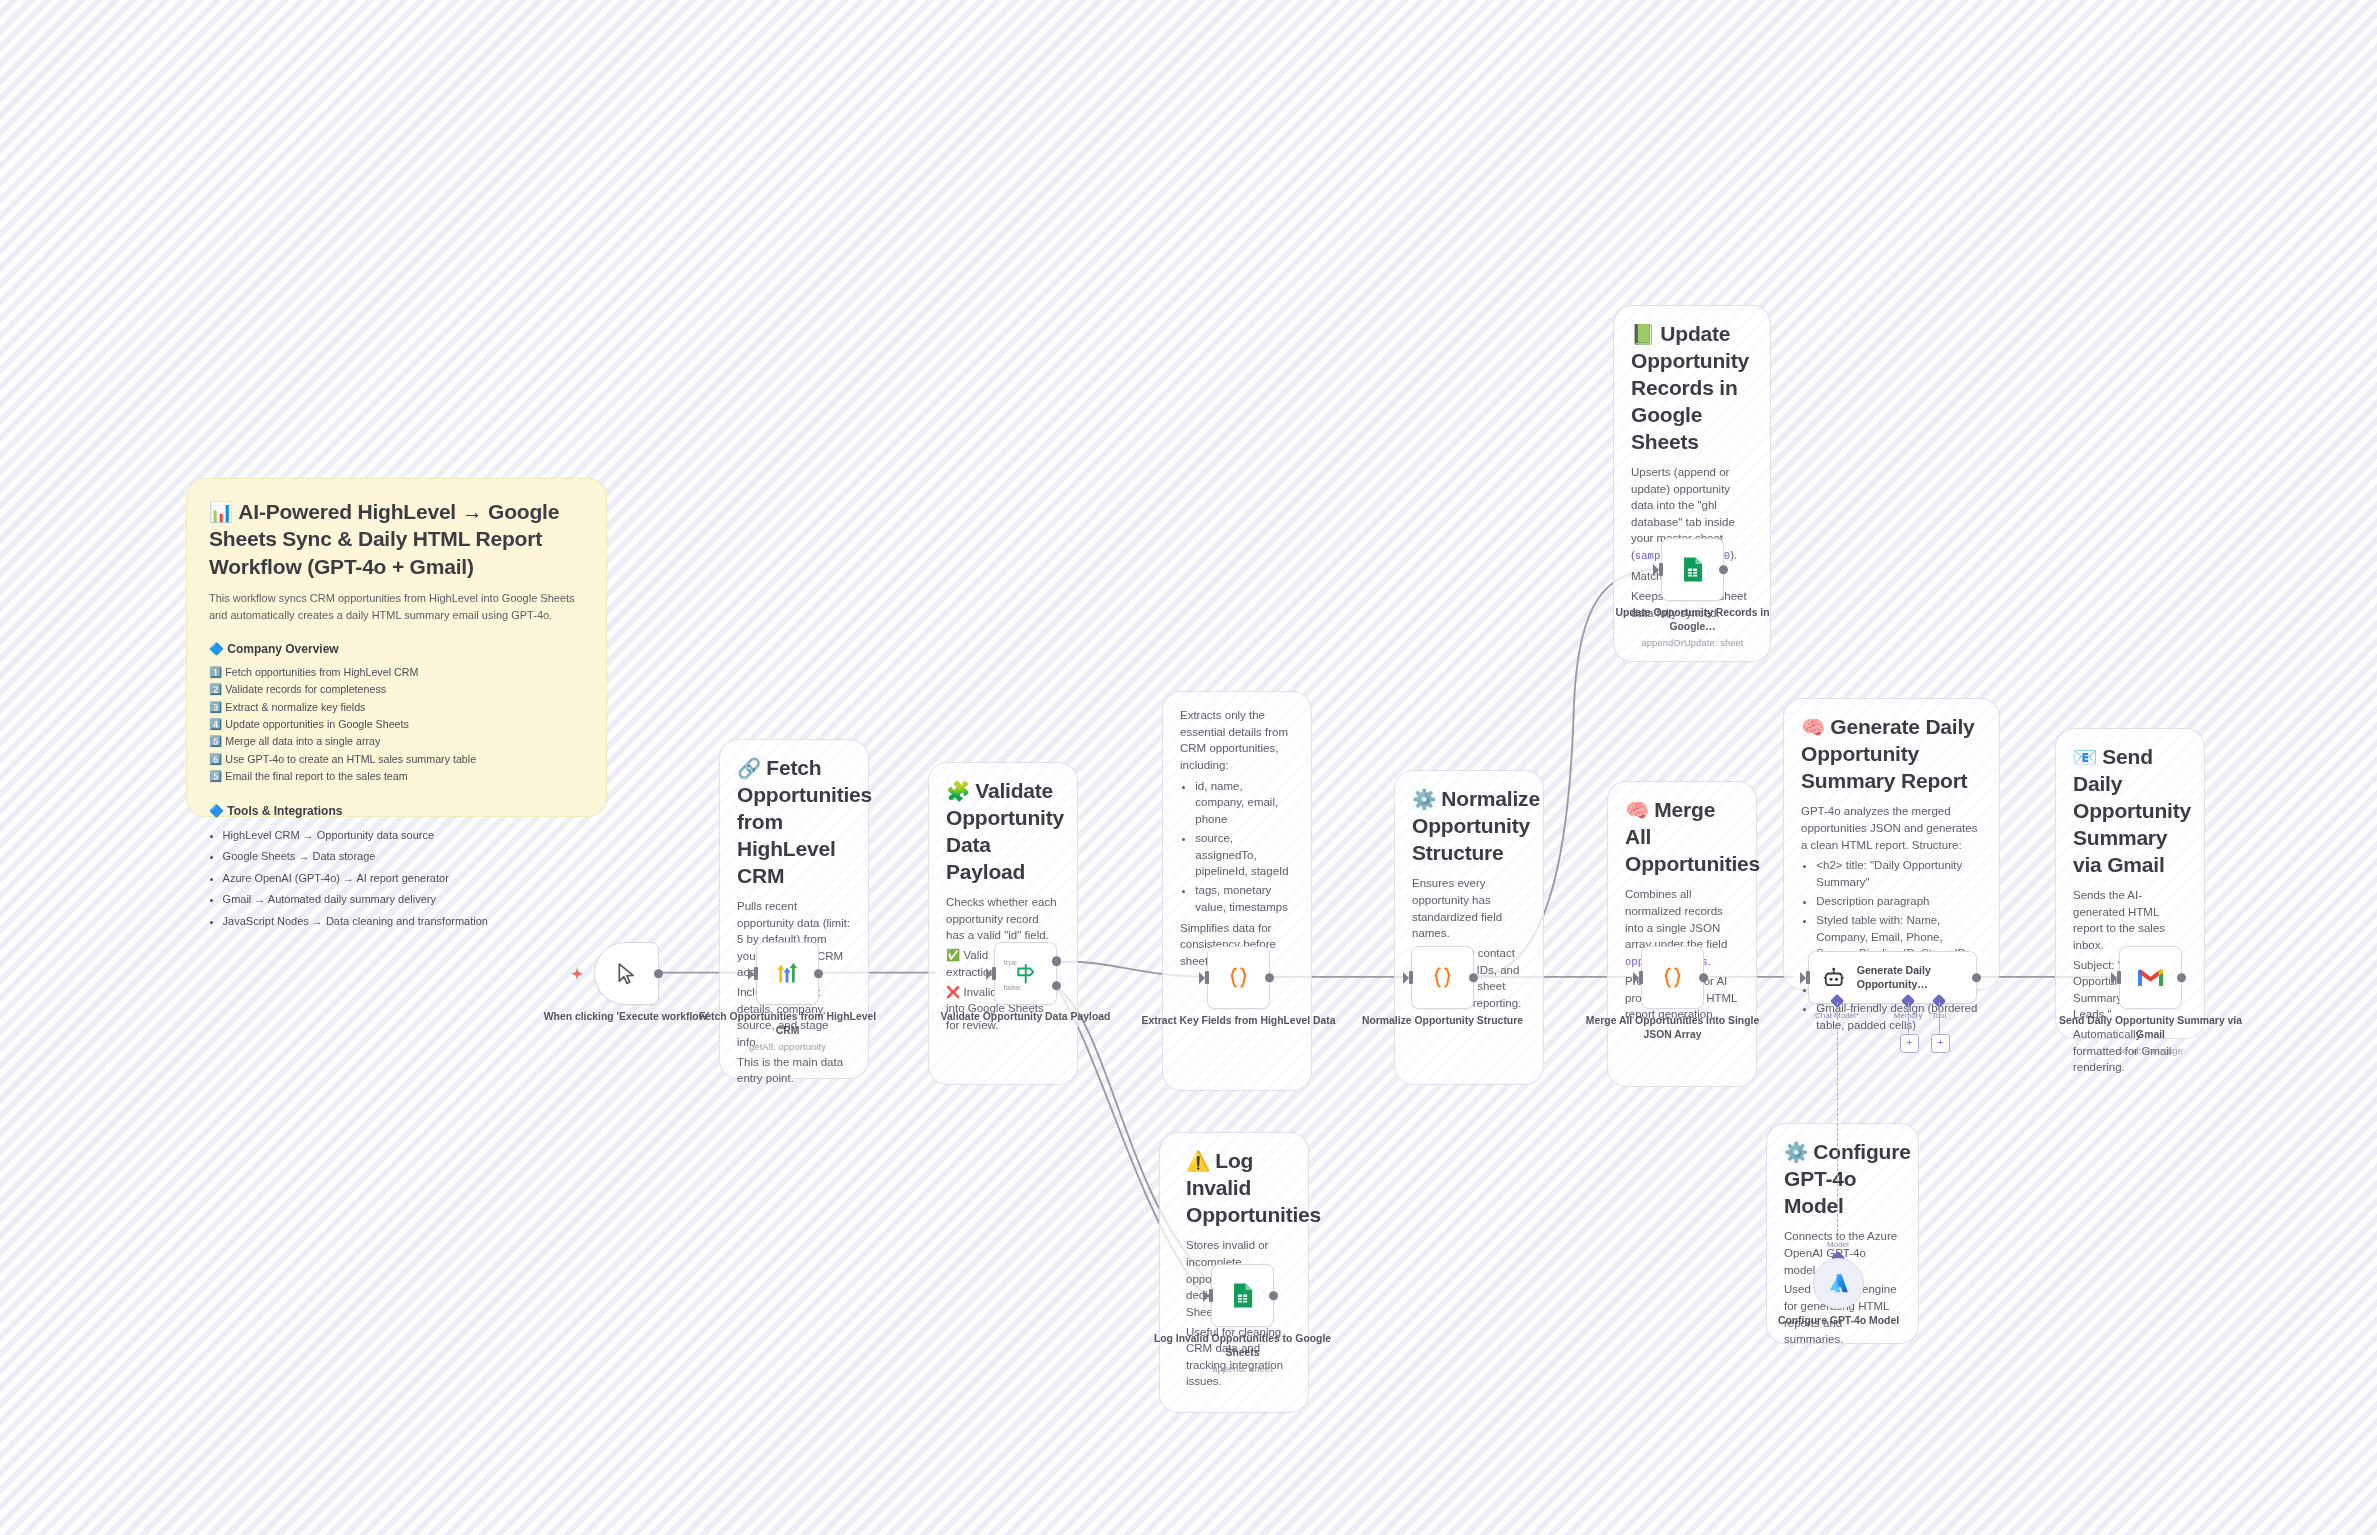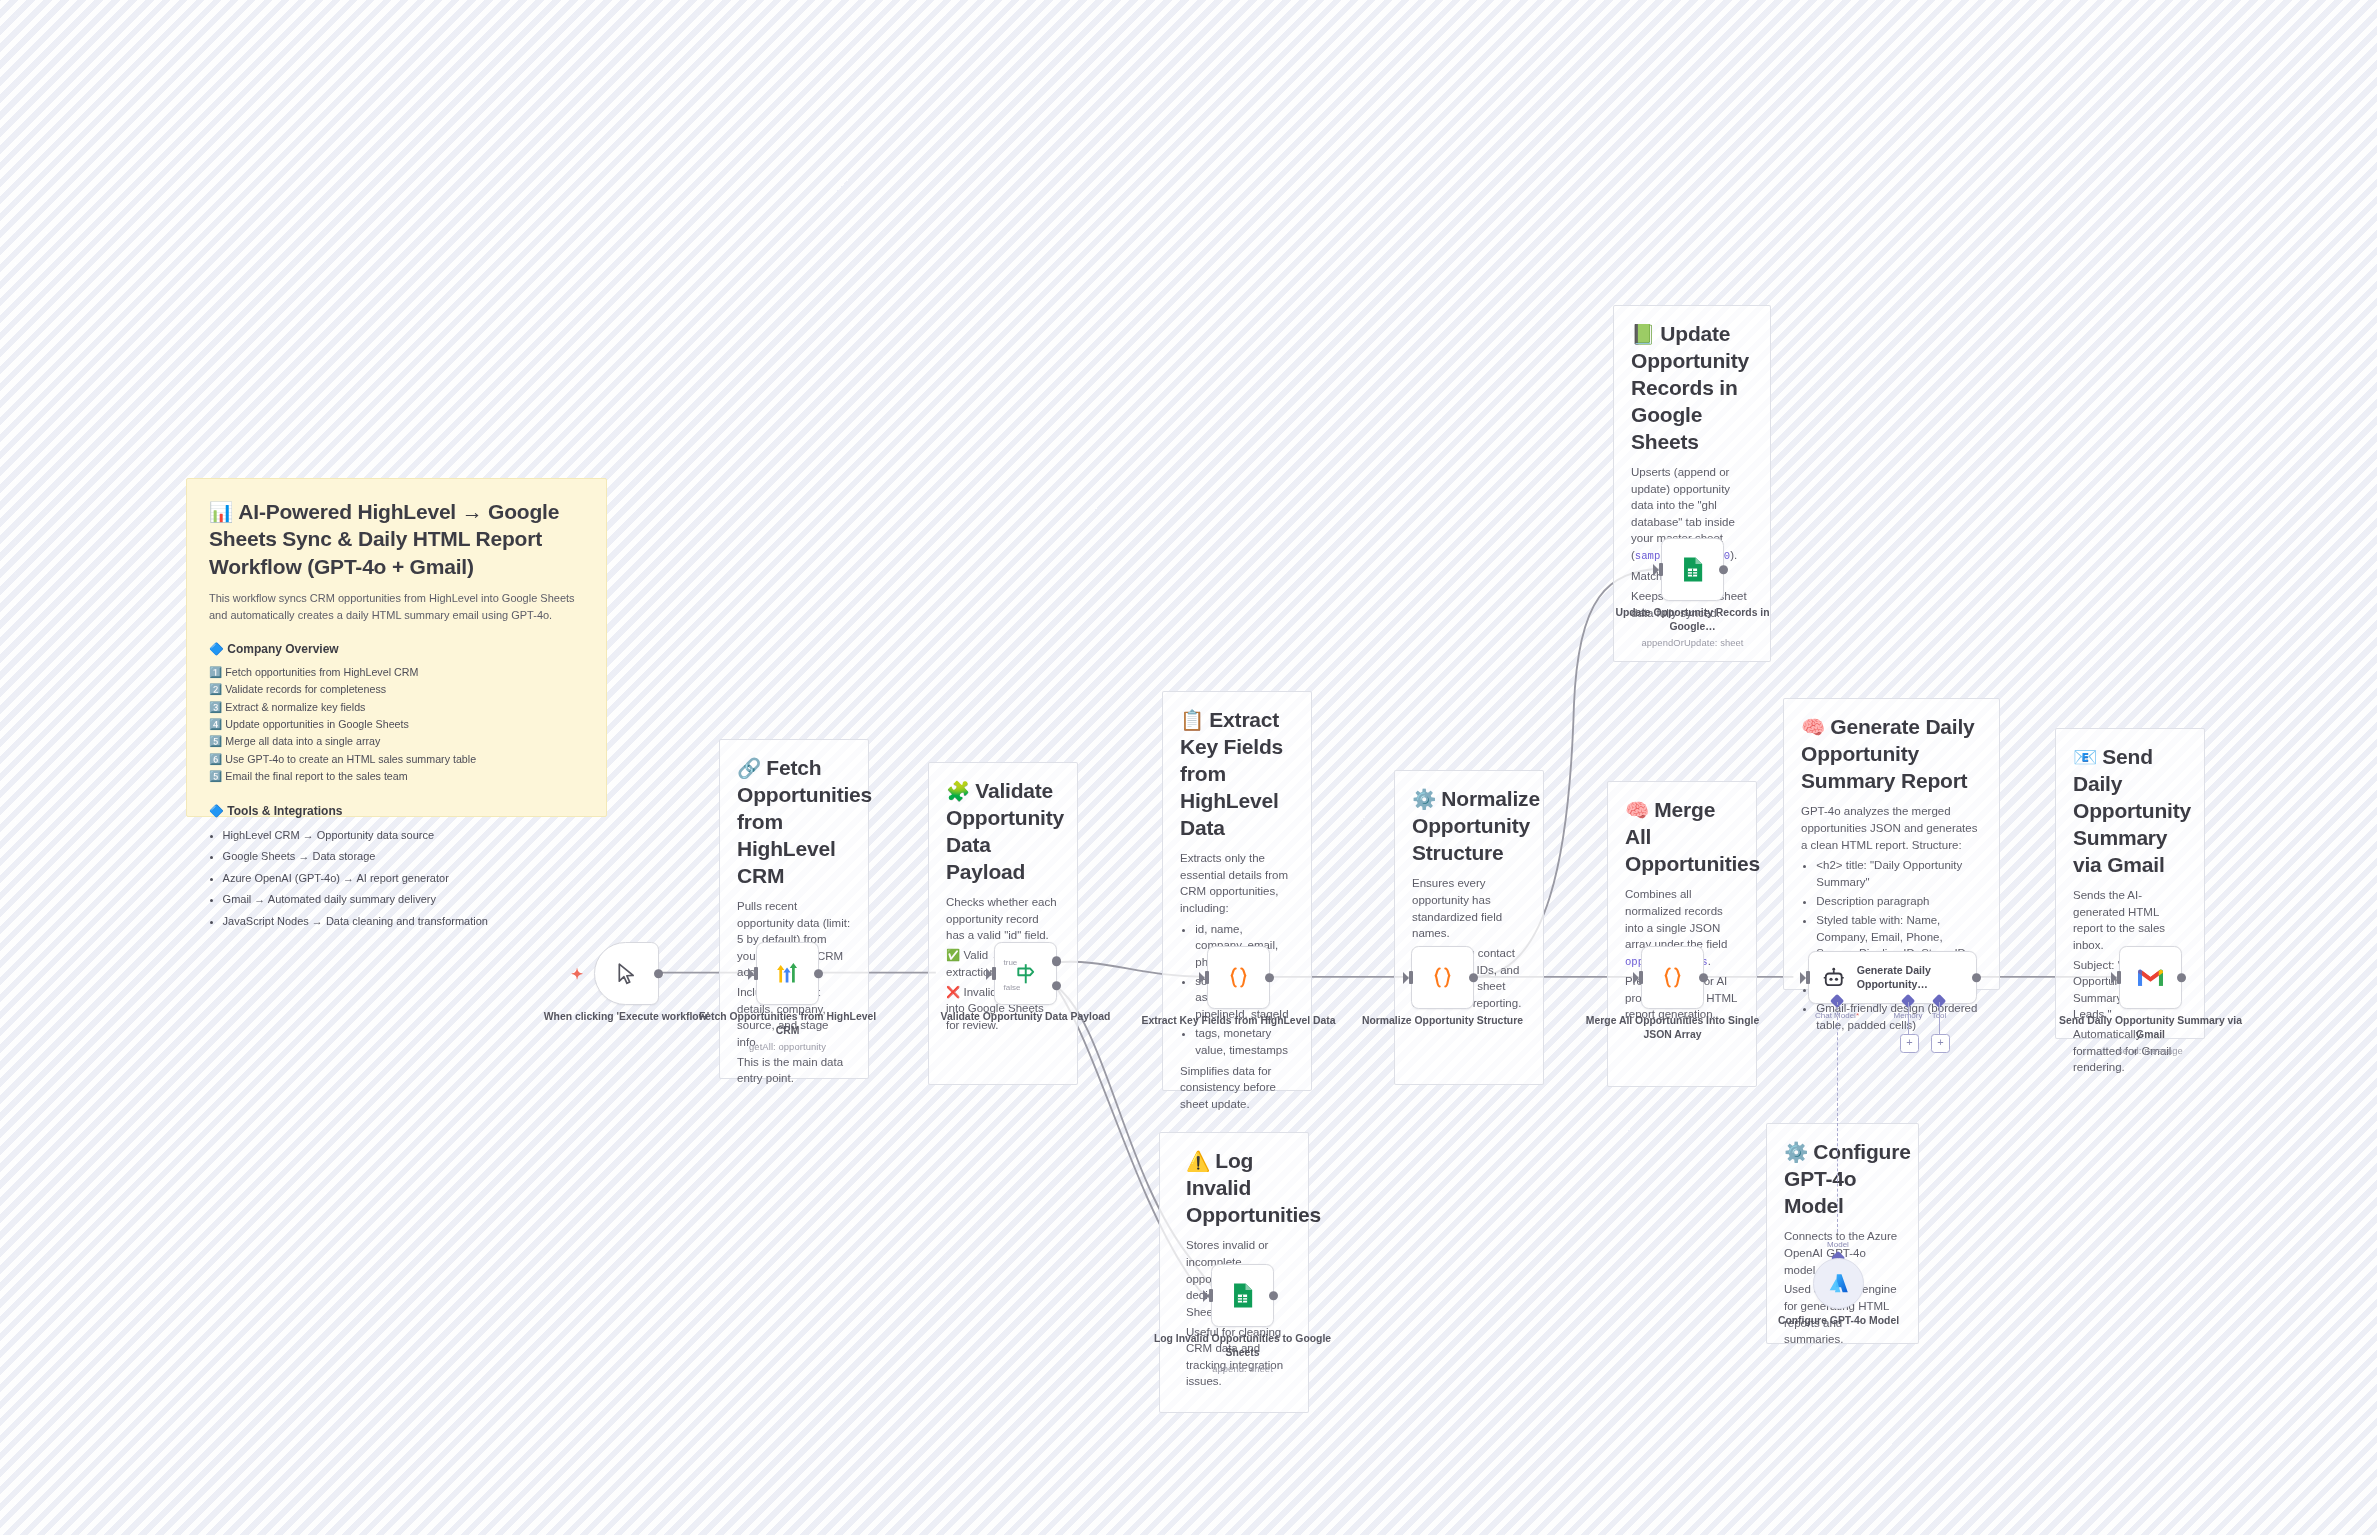--- a/index.html
+++ b/index.html
@@ -11,21 +11,21 @@
       repeating-linear-gradient(-45deg, rgba(255,255,255,0.85) 0px, rgba(255,255,255,0.85) 6px, rgba(235,237,245,0.85) 6px, rgba(235,237,245,0.85) 12px),
       radial-gradient(circle, rgba(255,255,255,0.9) 1.3px, transparent 1.4px);
     background-size:auto, 31px 31px;
     background-position:0 0, 0 0;
   }
   #canvas{position:relative;width:2377px;height:1536px;}
 
   
   .sticky{
     position:absolute;
-    border-radius:2px;
+    border-radius:19px;
     box-sizing:border-box;
   }
   .sticky.white{
     background:rgba(255,255,255,0.74);
     border:0.9px solid rgba(220,222,230,0.95);
     padding:15.3px 17px 12px 17px;
   }
   .sticky.yellow{
     background:#fdf6d9;
     border:0.9px solid #f3e9b8;
@@ -244,21 +244,20 @@
   </div>
 
   <div class="sticky white" style="left:928px;top:762px;width:150px;height:323px;">
     <h3><span class="em">🧩</span><span>Validate Opportunity Data Payload</span></h3>
     <p>Checks whether each opportunity record has a valid "id" field.</p>
     <p>✅ Valid → moves to extraction</p>
     <p>❌ Invalid → logged into Google Sheets for review.</p>
   </div>
 
   <div class="sticky white" style="left:1162px;top:691px;width:150px;height:400px;">
-    <h3><span class="em">📋</span><span>Extract Key Fields from HighLevel Data</span></h3>
     <p>Extracts only the essential details from CRM opportunities, including:</p>
     <ul>
       <li>id, name, company, email, phone</li>
       <li>source, assignedTo, pipelineId, stageId</li>
       <li>tags, monetary value, timestamps</li>
     </ul>
     <p>Simplifies data for consistency before sheet update.</p>
   </div>
 
   <div class="sticky white" style="left:1394px;top:770px;width:150px;height:315px;">

